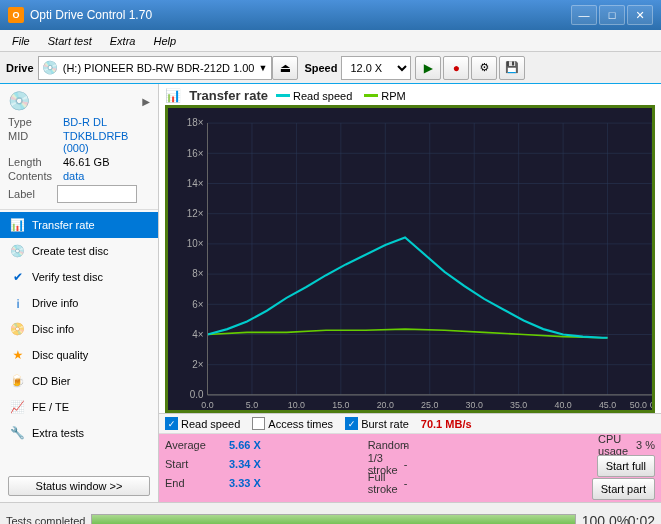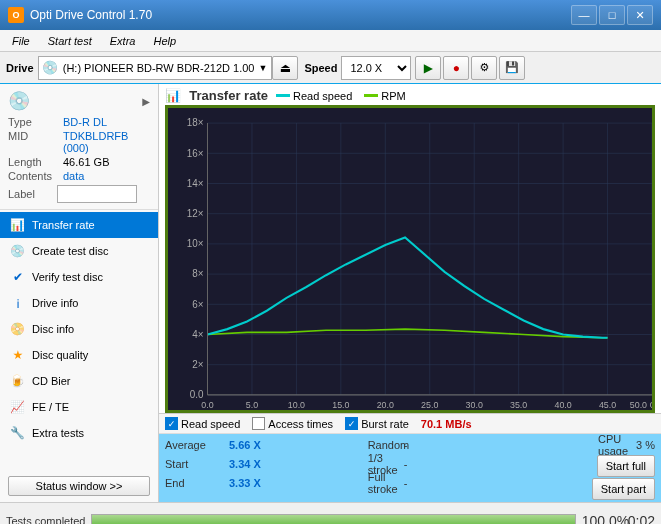--- a/index.html
+++ b/index.html
@@ -71,21 +71,21 @@
     .chart-svg { width: 100%; height: 100%; }
     
     
     .checkboxes-row { display: flex; align-items: center; gap: 12px; padding: 3px 6px; border-top: 1px solid #ccc; background: #f5f5f5; }
     .checkbox-item { display: flex; align-items: center; gap: 3px; font-size: 11px; cursor: pointer; }
     .cb-box { width: 13px; height: 13px; border: 1px solid #888; background: white; display: flex; align-items: center; justify-content: center; font-size: 9px; }
     .cb-box.checked { background: #0078d7; color: white; border-color: #0078d7; }
     .burst-rate-val { font-size: 11px; font-weight: 600; color: #cc0000; }
     
     
-    .stats-row { display: flex; padding: 2px 6px; gap: 4px; background: #7dd3fc; border-top: 1px solid #ddd; }
+    .stats-row { display: flex; padding: 2px 6px; gap: 4px; background: #f9a8d4; border-top: 1px solid #ddd; }
     .stat-group { display: flex; flex-direction: column; gap: 1px; flex: 1; }
     .stat-item { display: flex; align-items: center; gap: 4px; font-size: 11px; height: 18px; }
     .stat-label { color: #333; width: 60px; flex-shrink: 0; }
     .stat-value { color: #0066cc; font-weight: 600; width: 36px; }
     .stat-label2 { color: #333; width: 70px; flex-shrink: 0; padding-left: 38px; }
     .stat-value2 { color: #333; font-weight: 500; }
     .start-btn { height: 22px; border: 1px solid #aaa; background: linear-gradient(to bottom, #fff, #e0e0e0); font-size: 11px; padding: 0 8px; cursor: pointer; border-radius: 2px; white-space: nowrap; }
     
     
     .status-bar { height: 36px; background: #f0f0f0; border-top: 1px solid #ccc; display: flex; align-items: center; padding: 0 6px; gap: 6px; }

